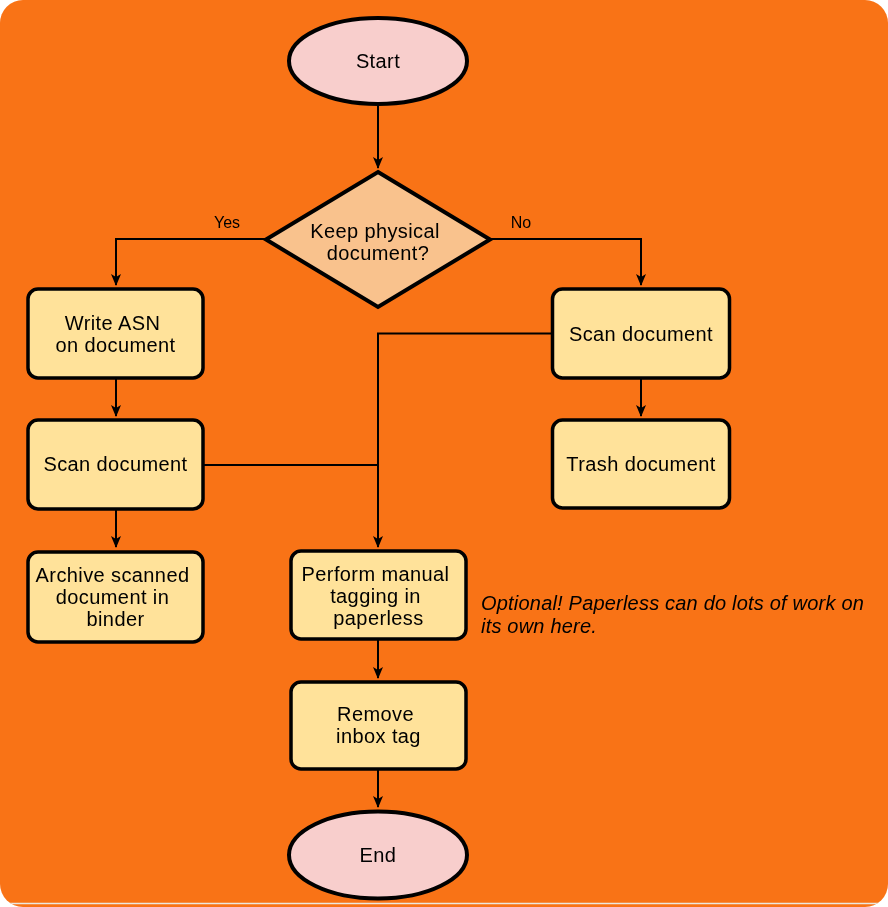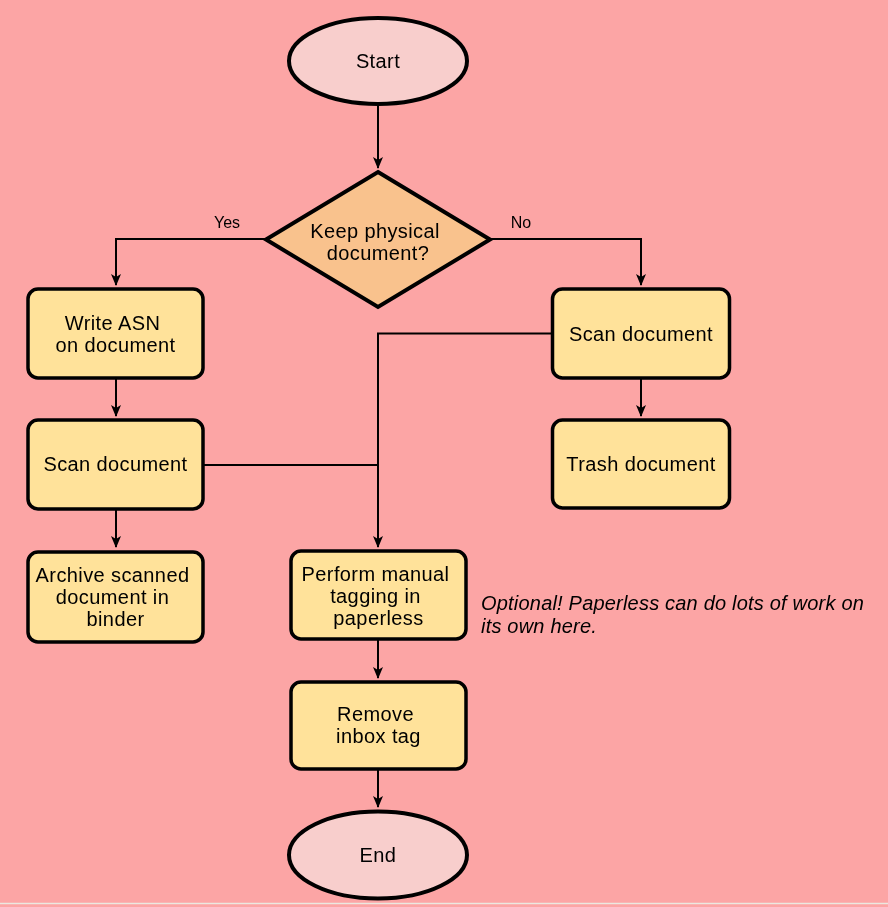--- a/index.html
+++ b/index.html
@@ -5,22 +5,23 @@
   html, body {
     margin: 0;
     padding: 0;
     background: #ffffff;
     font-family: "Liberation Sans", sans-serif;
   }
   .canvas-wrap {
     position: relative;
     width: 888px;
     height: 907px;
-    background: #fca5a5;
+    background: #f97316;
     overflow: hidden;
+    border-radius: 23px;
   }
   svg { display: block; }
   .conn {
     stroke: #000000;
     stroke-width: 2;
     fill: none;
   }
   .shape {
     stroke: #000000;
     stroke-width: 3.5;

